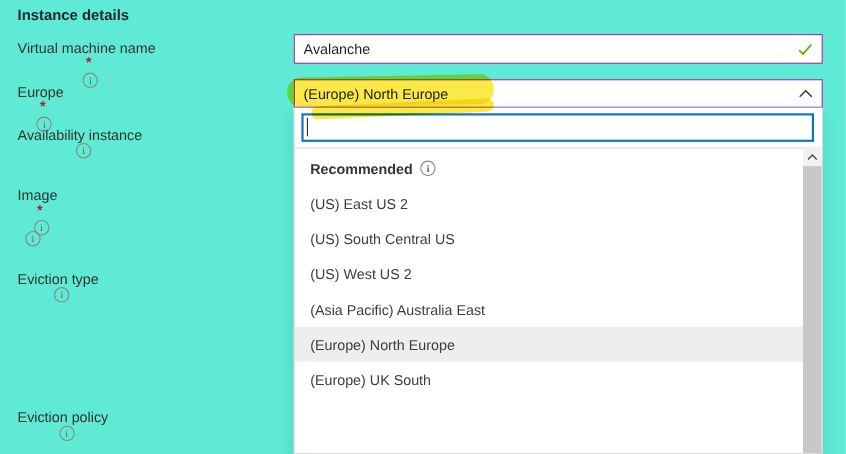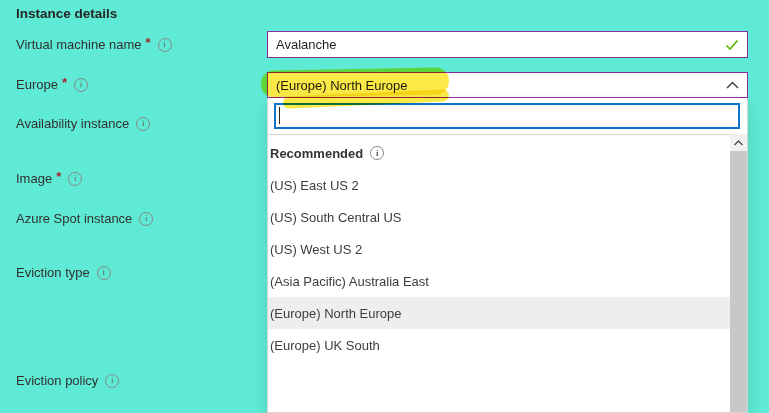--- a/index.html
+++ b/index.html
@@ -2,21 +2,21 @@
 <html><head>
 <meta charset="utf-8">
 <style>
   html,body{margin:0;padding:0;background:#fff;}
   .canvas{
     position:relative;width:769px;height:413px;background:#5eead4;overflow:hidden;
     font-family:"Liberation Sans",sans-serif;font-size:13px;color:#323130;
   }
   
   .section-title{position:absolute;left:16px;top:6px;font-size:13.5px;font-weight:700;color:#262626;}
-  .label-row{position:absolute;left:16px;height:17px;display:flex;align-items:center;white-space:nowrap;}
+  .label-row{position:absolute;left:16px;height:17px;display:flex;align-items:center;white-space:nowrap;flex-direction:column;}
   .label-row .lbl{color:#323130;}
   .label-row .req{color:#a4262c;margin-left:4px;position:relative;top:-2px;font-weight:700;}
   .info-icon{
     width:12px;height:12px;margin-left:7px;border:1px solid #8a8886;border-radius:50%;
     display:inline-flex;align-items:center;justify-content:center;flex:0 0 auto;
     color:#605e5c;font-size:9px;line-height:1;font-family:"Liberation Serif",serif;
   }
   .info-icon::before{content:"i";}
   
   .field{
@@ -37,21 +37,21 @@
     box-sizing:border-box;border:1px solid #d6d6d6;border-top:none;
     box-shadow:0 6px 14px rgba(0,0,0,.13);
   }
   .search-area{position:absolute;top:0;left:0;right:0;height:36px;background:#fff;border-bottom:1px solid #d6d6d6;}
   .search-box{
     position:absolute;left:6px;top:5px;width:466px;height:26px;box-sizing:border-box;
     border:2px solid #0f74c8;background:#fff;font:inherit;padding:0 4px;outline:none;color:#1f1f1f;
   }
   .caret{position:absolute;left:11px;top:9px;width:1px;height:17px;background:#2b2b2b;}
   .list{position:absolute;top:39px;left:0;right:17px;bottom:0;overflow:hidden;}
-  .row{height:32px;display:flex;align-items:center;padding-left:2px;color:#3d3d3d;white-space:nowrap;}
+  .row{height:32px;display:flex;align-items:center;padding-left:14px;color:#3d3d3d;white-space:nowrap;}
   .row.group{font-weight:700;color:#333;}
   .row.sel{background:#eeeeee;}
   
   .scrollbar{position:absolute;top:36px;right:0;width:17px;bottom:0;background:#f1f1f1;}
   .scroll-btn{position:absolute;top:0;left:0;width:17px;height:17px;background:#f1f1f1;display:flex;align-items:center;justify-content:center;}
   .scroll-thumb{position:absolute;top:17px;left:0;width:17px;bottom:0;background:#c8c8c8;}
   svg{display:block;}
 </style>
 </head>
 <body>
@@ -74,24 +74,23 @@
       <div class="label-row" style="top: 115px;">
         <span class="lbl">Availability instance</span>
         <span class="info-icon"></span>
       </div>
       <div class="label-row" style="top: 170px;">
         <span class="lbl">Image</span>
         <span class="req">*</span>
         <span class="info-icon"></span>
       </div>
       <div class="label-row" style="top: 210px;">
-        <span class="lbl">Azure Spot instance</span>
         <span class="info-icon"></span>
       </div>
-      <div class="label-row" style="top: 264px;">
+      <div class="label-row" style="top: 246px;">
         <span class="lbl">Eviction type</span>
         <span class="info-icon"></span>
       </div>
       <div class="label-row" style="top: 372px; align-items: center;">
         <span class="lbl">Eviction policy</span>
         <span class="info-icon"></span>
       </div>
     </div>
 
   <div class="field vm">

